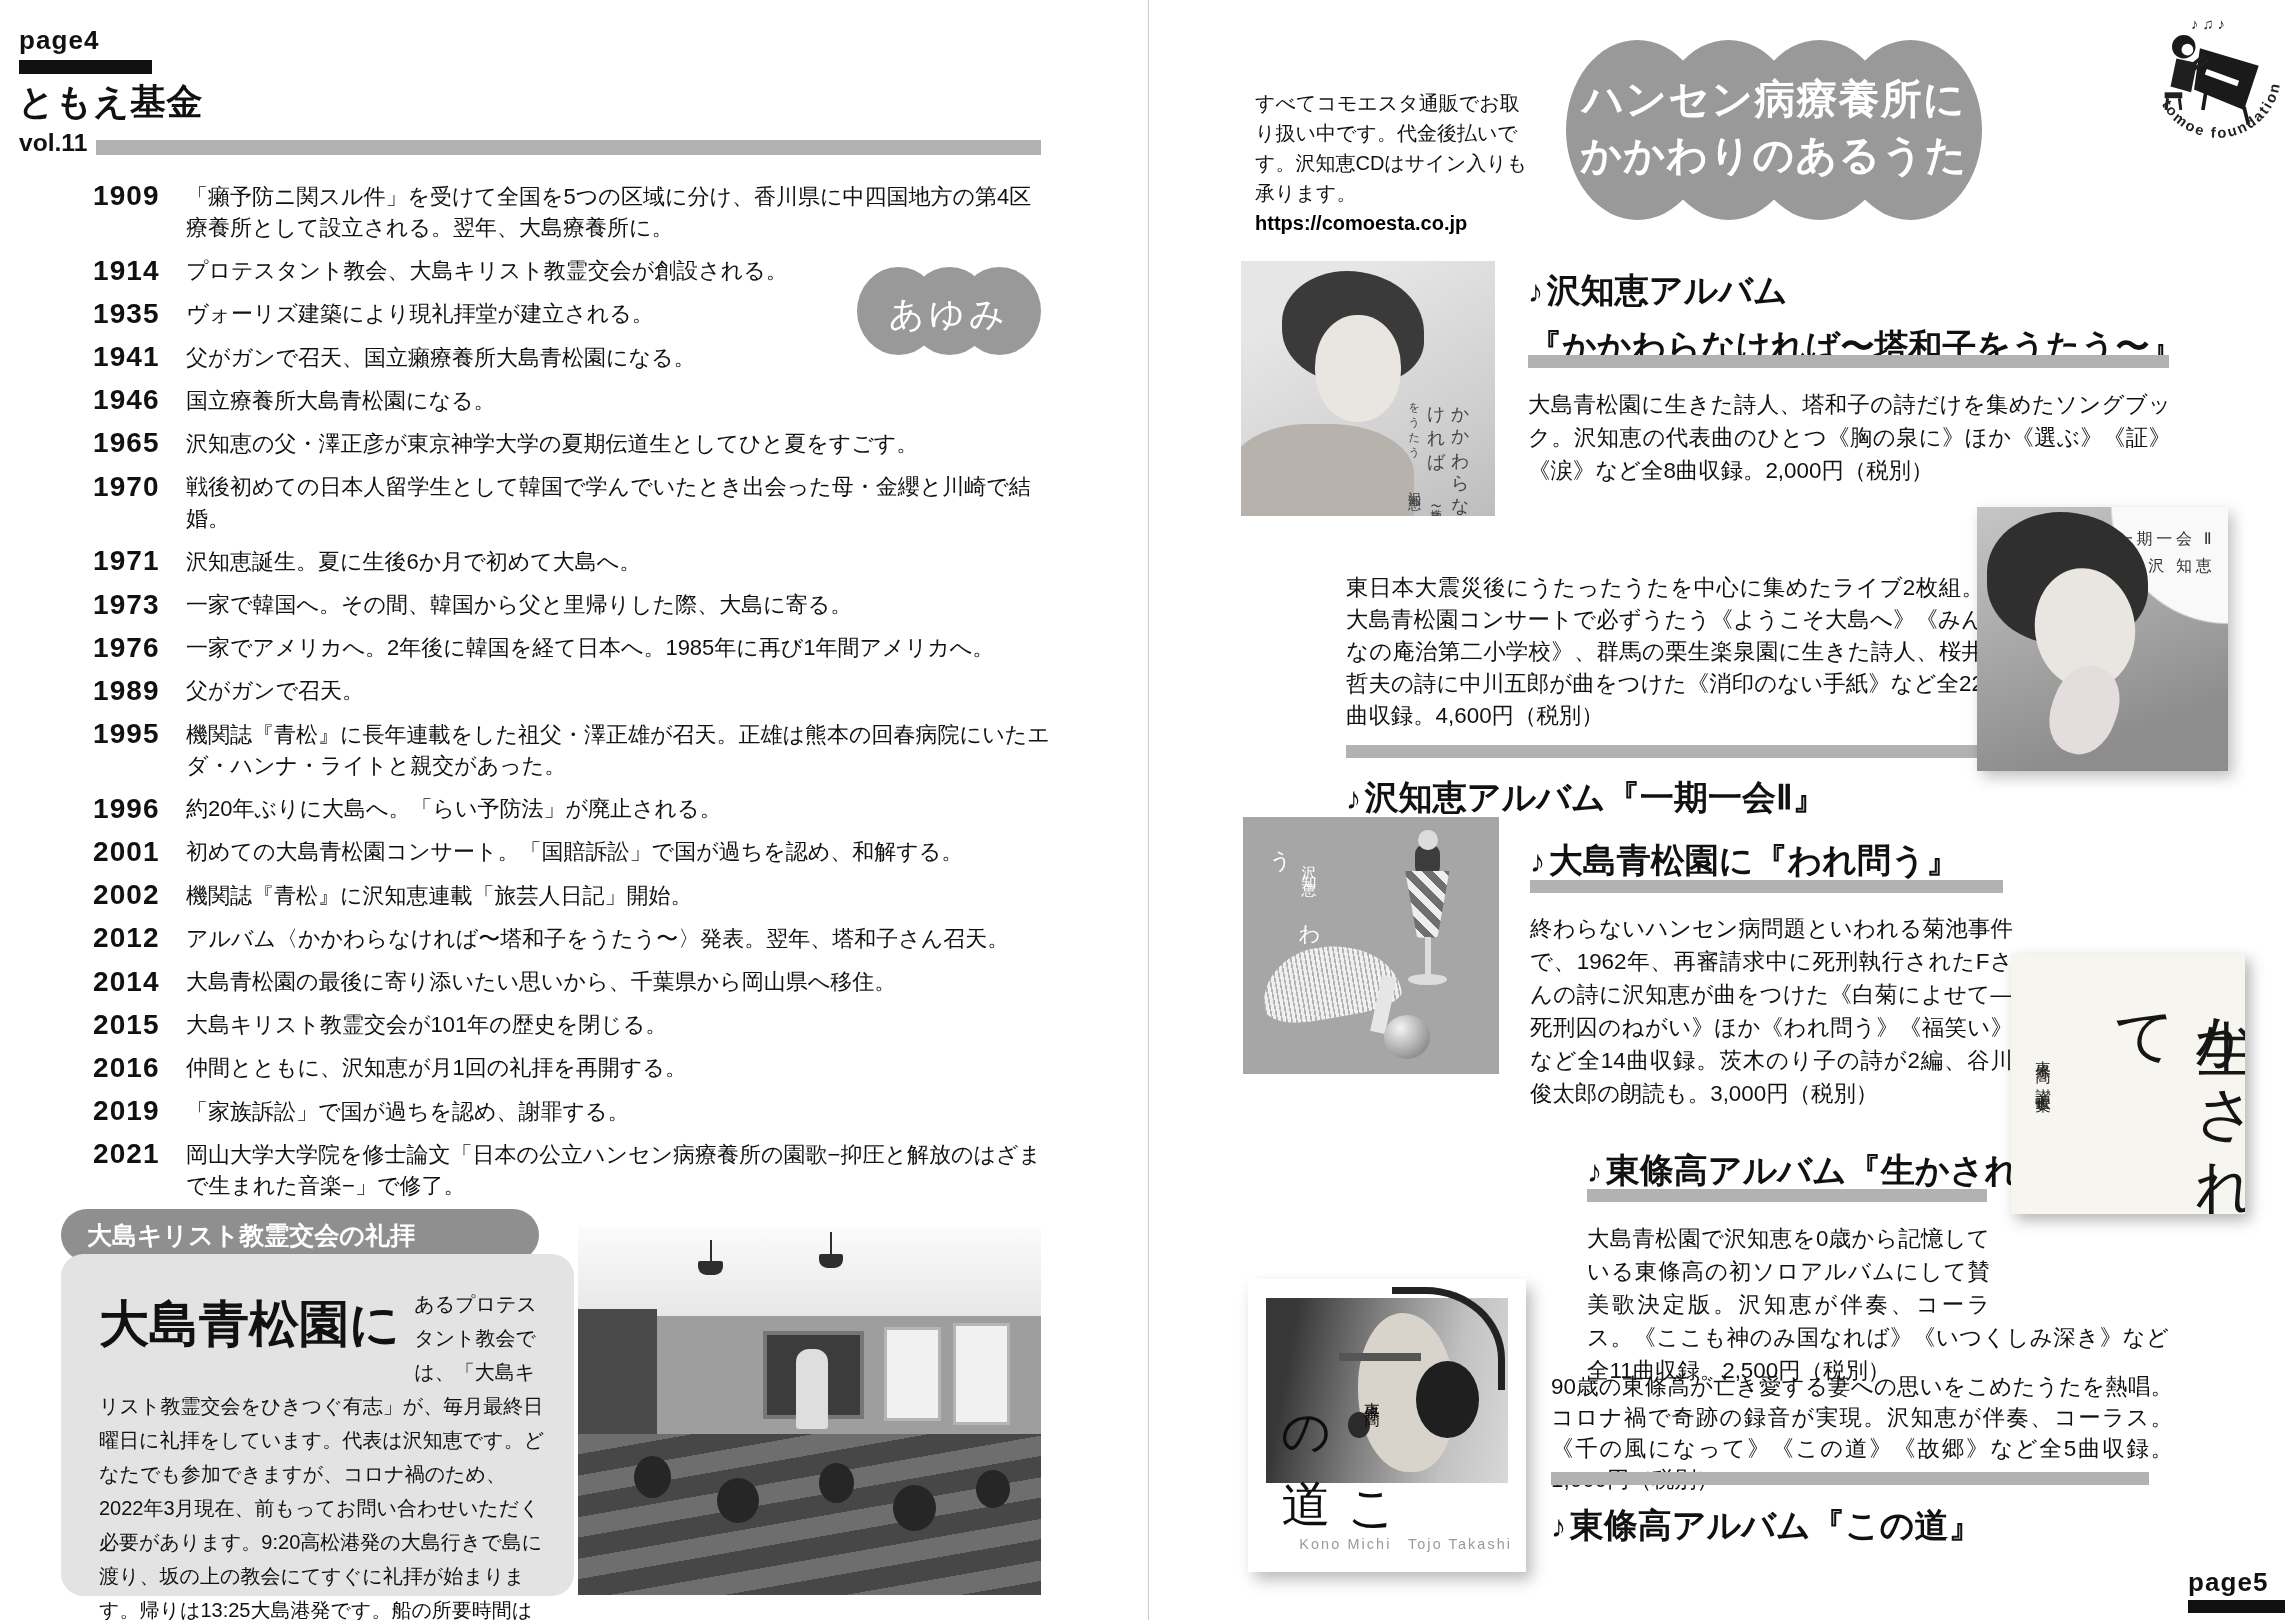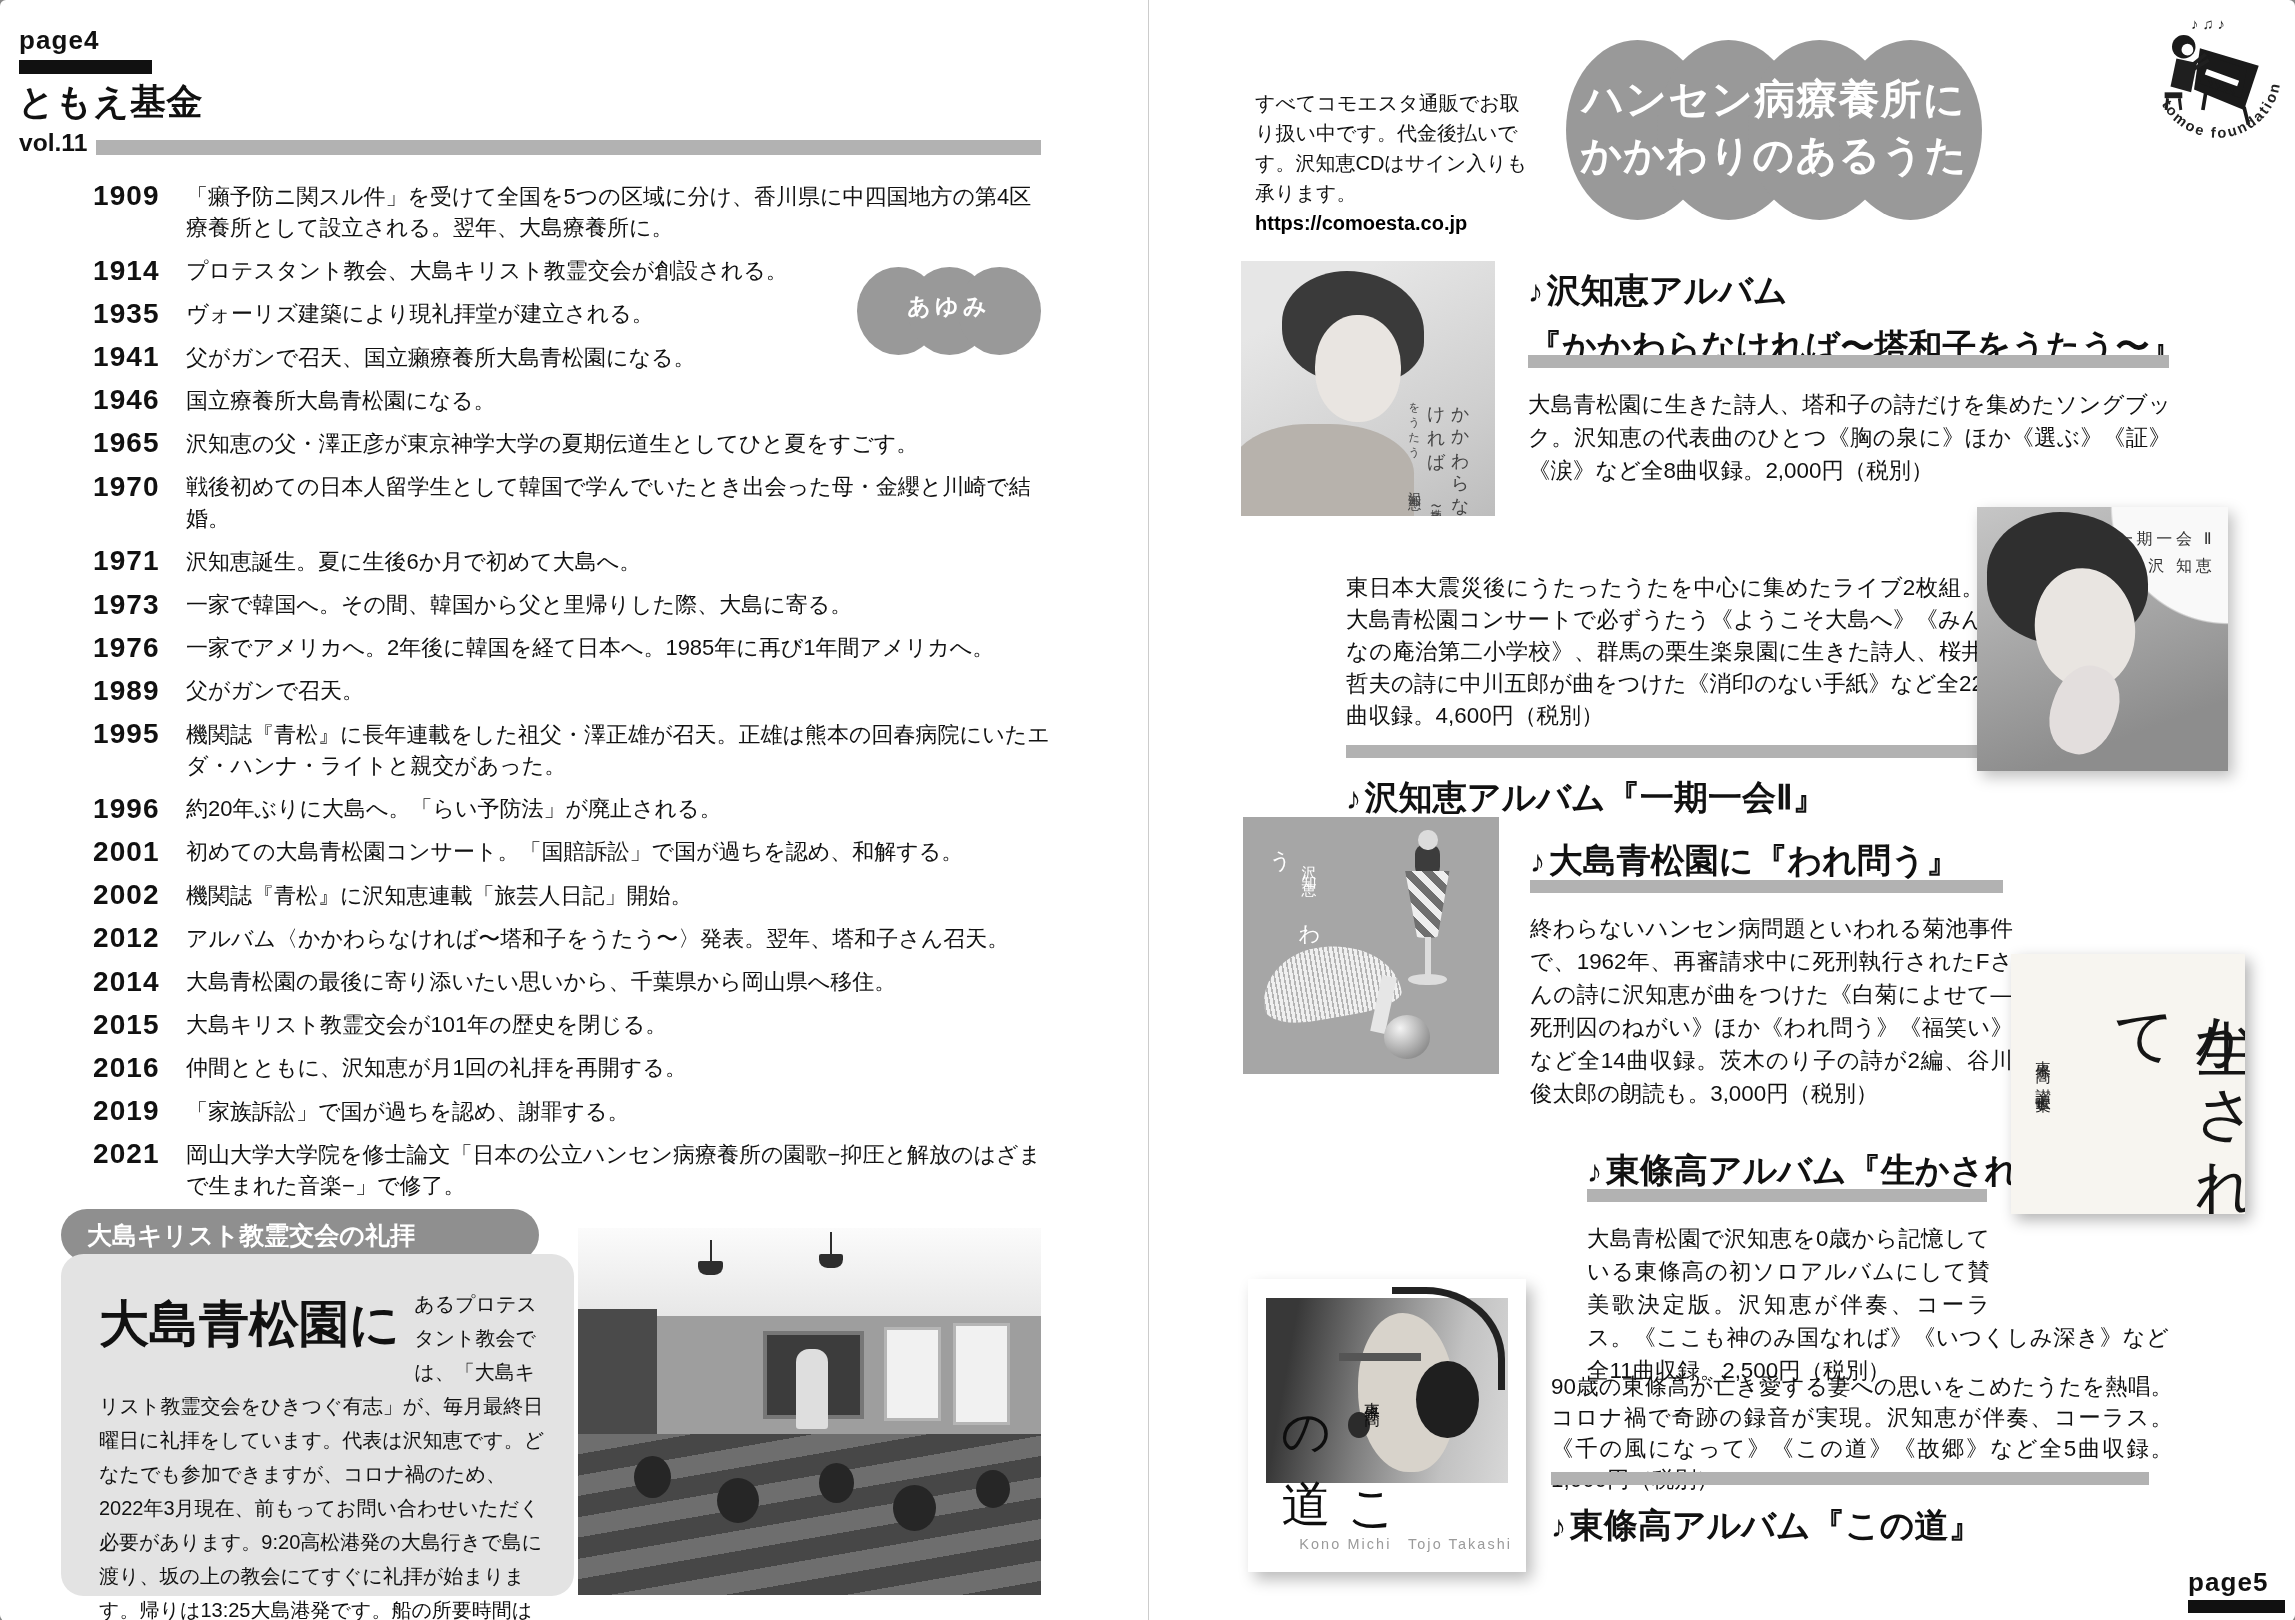--- a/index.html
+++ b/index.html
@@ -1,38 +1,38 @@
 <!DOCTYPE html>
 <html style="font-size:8.5px"><head>
 <meta charset="utf-8">
 <style>
   html,body{margin:0;padding:0;background:#888;}
   #page{position:relative;width:2295px;height:1621px;background:#fff;overflow:hidden;
-        font-family:"Liberation Sans",sans-serif;color:#111;border-radius:6px;}
+        font-family:"Liberation Sans",sans-serif;color:#111;}
   .abs{position:absolute;}
 
   
   .page4-label{left:19px;top:24.6px;font-size:26px;font-weight:bold;letter-spacing:1.1px;}
   .header-bar{left:19px;top:60px;width:133px;height:14px;background:#111;}
   .brand{left:18px;top:78px;font-size:36px;font-weight:bold;letter-spacing:0.5px;}
   .volume{left:19px;top:129px;font-size:24.6px;font-weight:bold;}
   .top-bar{left:96px;top:140px;width:945px;height:15px;background:#b2b2b2;}
 
   
   .timeline{left:93px;top:180px;width:958px;}
   .tl-row{display:flex;margin-bottom:11.2px;}
   .tl-year{width:93px;flex:none;font-size:28px;font-weight:bold;letter-spacing:1.1px;}
   .tl-text{flex:1;font-size:22px;line-height:31.5px;padding-top:0.5px;}
 
   
   .ayumi{left:857px;top:267px;width:184px;height:88px;}
   .cloud-c{position:absolute;background:#999;border-radius:50%;}
   .ayumi .cloud-c{width:83px;height:88px;top:0;}
-  .ayumi-text{position:absolute;width:100%;text-align:center;top:23.5px;font-size:23px;
-              font-weight:bold;color:#fff;letter-spacing:4.3px;}
+  .ayumi-text{position:absolute;width:100%;text-align:center;top:23.5px;font-size:35px;
+              font-weight:normal;color:#fff;letter-spacing:4.3px;}
 
   
   .worship-tab{left:61px;top:1209px;width:478px;height:52px;background:#8f8f8f;border-radius:27px;
                color:#fff;font-size:25px;font-weight:bold;line-height:52px;padding-left:26px;box-sizing:border-box;}
   .worship-box{left:61px;top:1254px;width:513px;height:342px;background:#e3e3e3;border-radius:22.4px;}
   .worship-inner{position:absolute;left:38px;top:33px;right:29px;bottom:21.4px;}
   .worship-heading{float:left;font-size:50px;font-weight:bold;line-height:58px;margin:7.5px 14px 8.5px 0;}
   .worship-body{font-size:20px;line-height:34px;}
 
   

